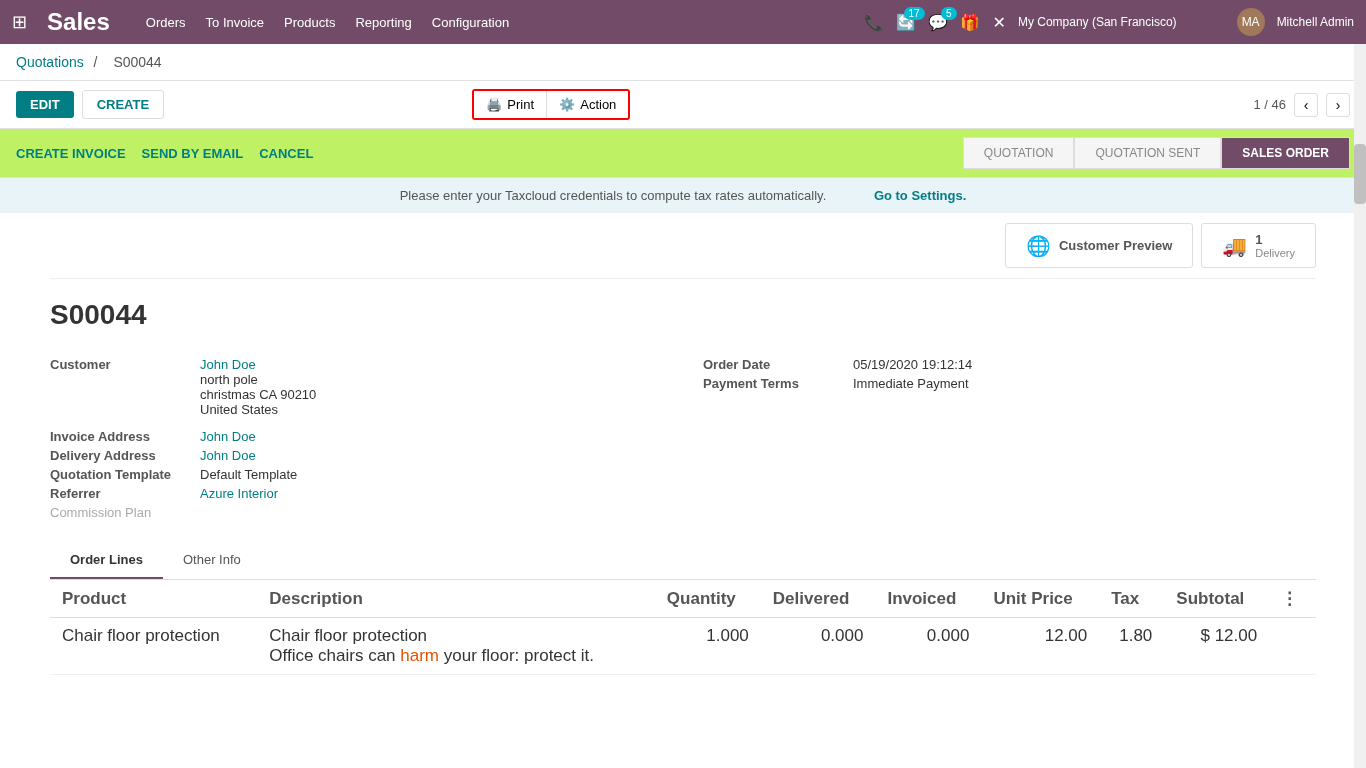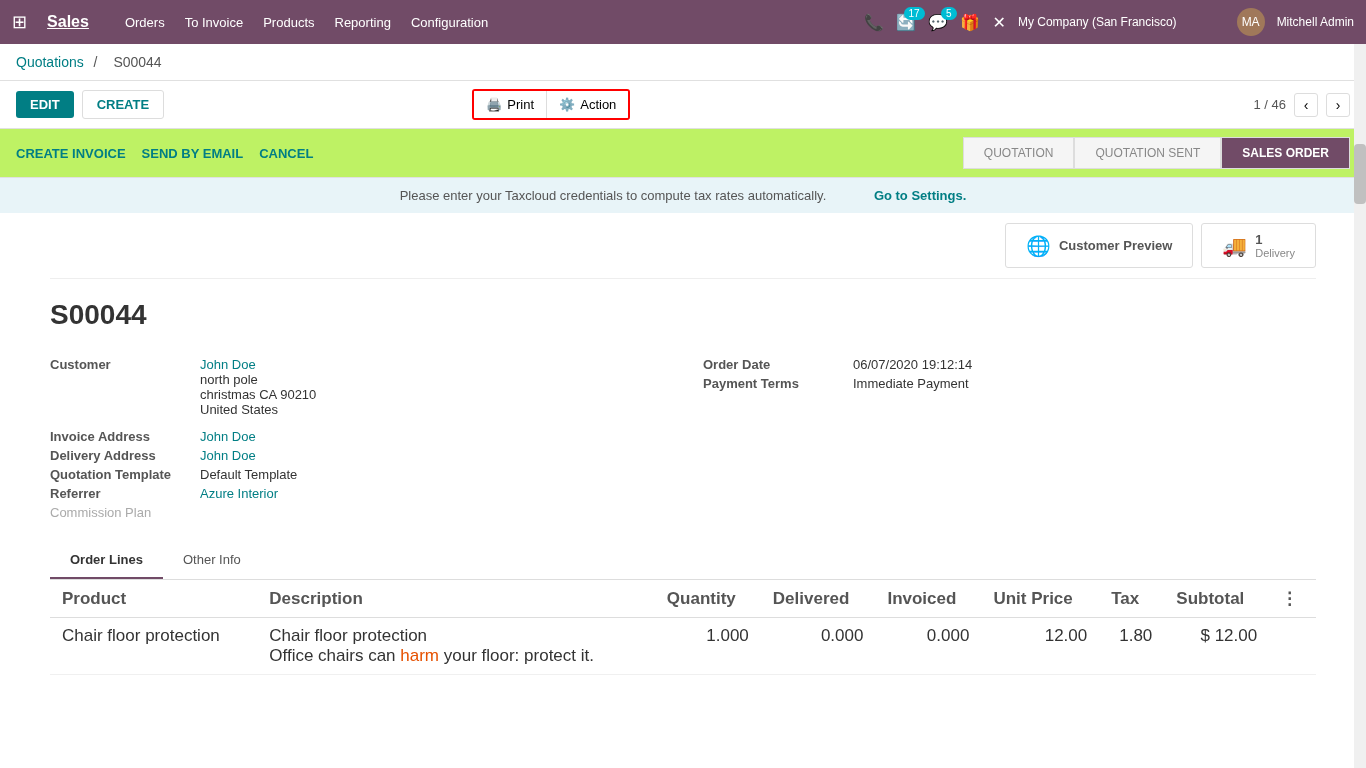--- a/index.html
+++ b/index.html
@@ -9,21 +9,21 @@
     .top-nav {
       background: #714b67;
       color: white;
       display: flex;
       align-items: center;
       height: 44px;
       padding: 0 12px;
       gap: 16px;
     }
     .top-nav .app-grid { font-size: 18px; cursor: pointer; margin-right: 4px; }
-    .top-nav .app-name { font-size: 16px; font-weight: bold; margin-right: 20px; text-decoration: underline; }
+    .top-nav .app-name { font-size: 24px; font-weight: bold; margin-right: 20px; }
     .top-nav .nav-links { display: flex; gap: 20px; flex: 1; }
     .top-nav .nav-links a { color: white; text-decoration: none; font-size: 13px; }
     .top-nav .nav-right { display: flex; align-items: center; gap: 12px; }
     .top-nav .nav-right .icon-btn { color: white; font-size: 16px; cursor: pointer; position: relative; }
     .top-nav .badge {
       background: #00bcd4;
       color: white;
       font-size: 10px;
       border-radius: 10px;
       padding: 1px 5px;
@@ -430,21 +430,21 @@
               </div>
             </div>
             <div class="field-row">
               <span class="field-label" style="color:#aaa;font-weight:normal;">Commission Plan</span>
             </div>
           </div>
 
           <div>
             <div class="field-row">
               <span class="field-label">Order Date</span>
-              <span class="field-value">06/07/2020 19:12:14</span>
+              <span class="field-value">05/19/2020 19:12:14</span>
             </div>
             <div class="field-row">
               <span class="field-label">Payment Terms</span>
               <span class="field-value">Immediate Payment</span>
             </div>
           </div>
         </div>
 
         <div class="tabs">
           <div class="tab active">

